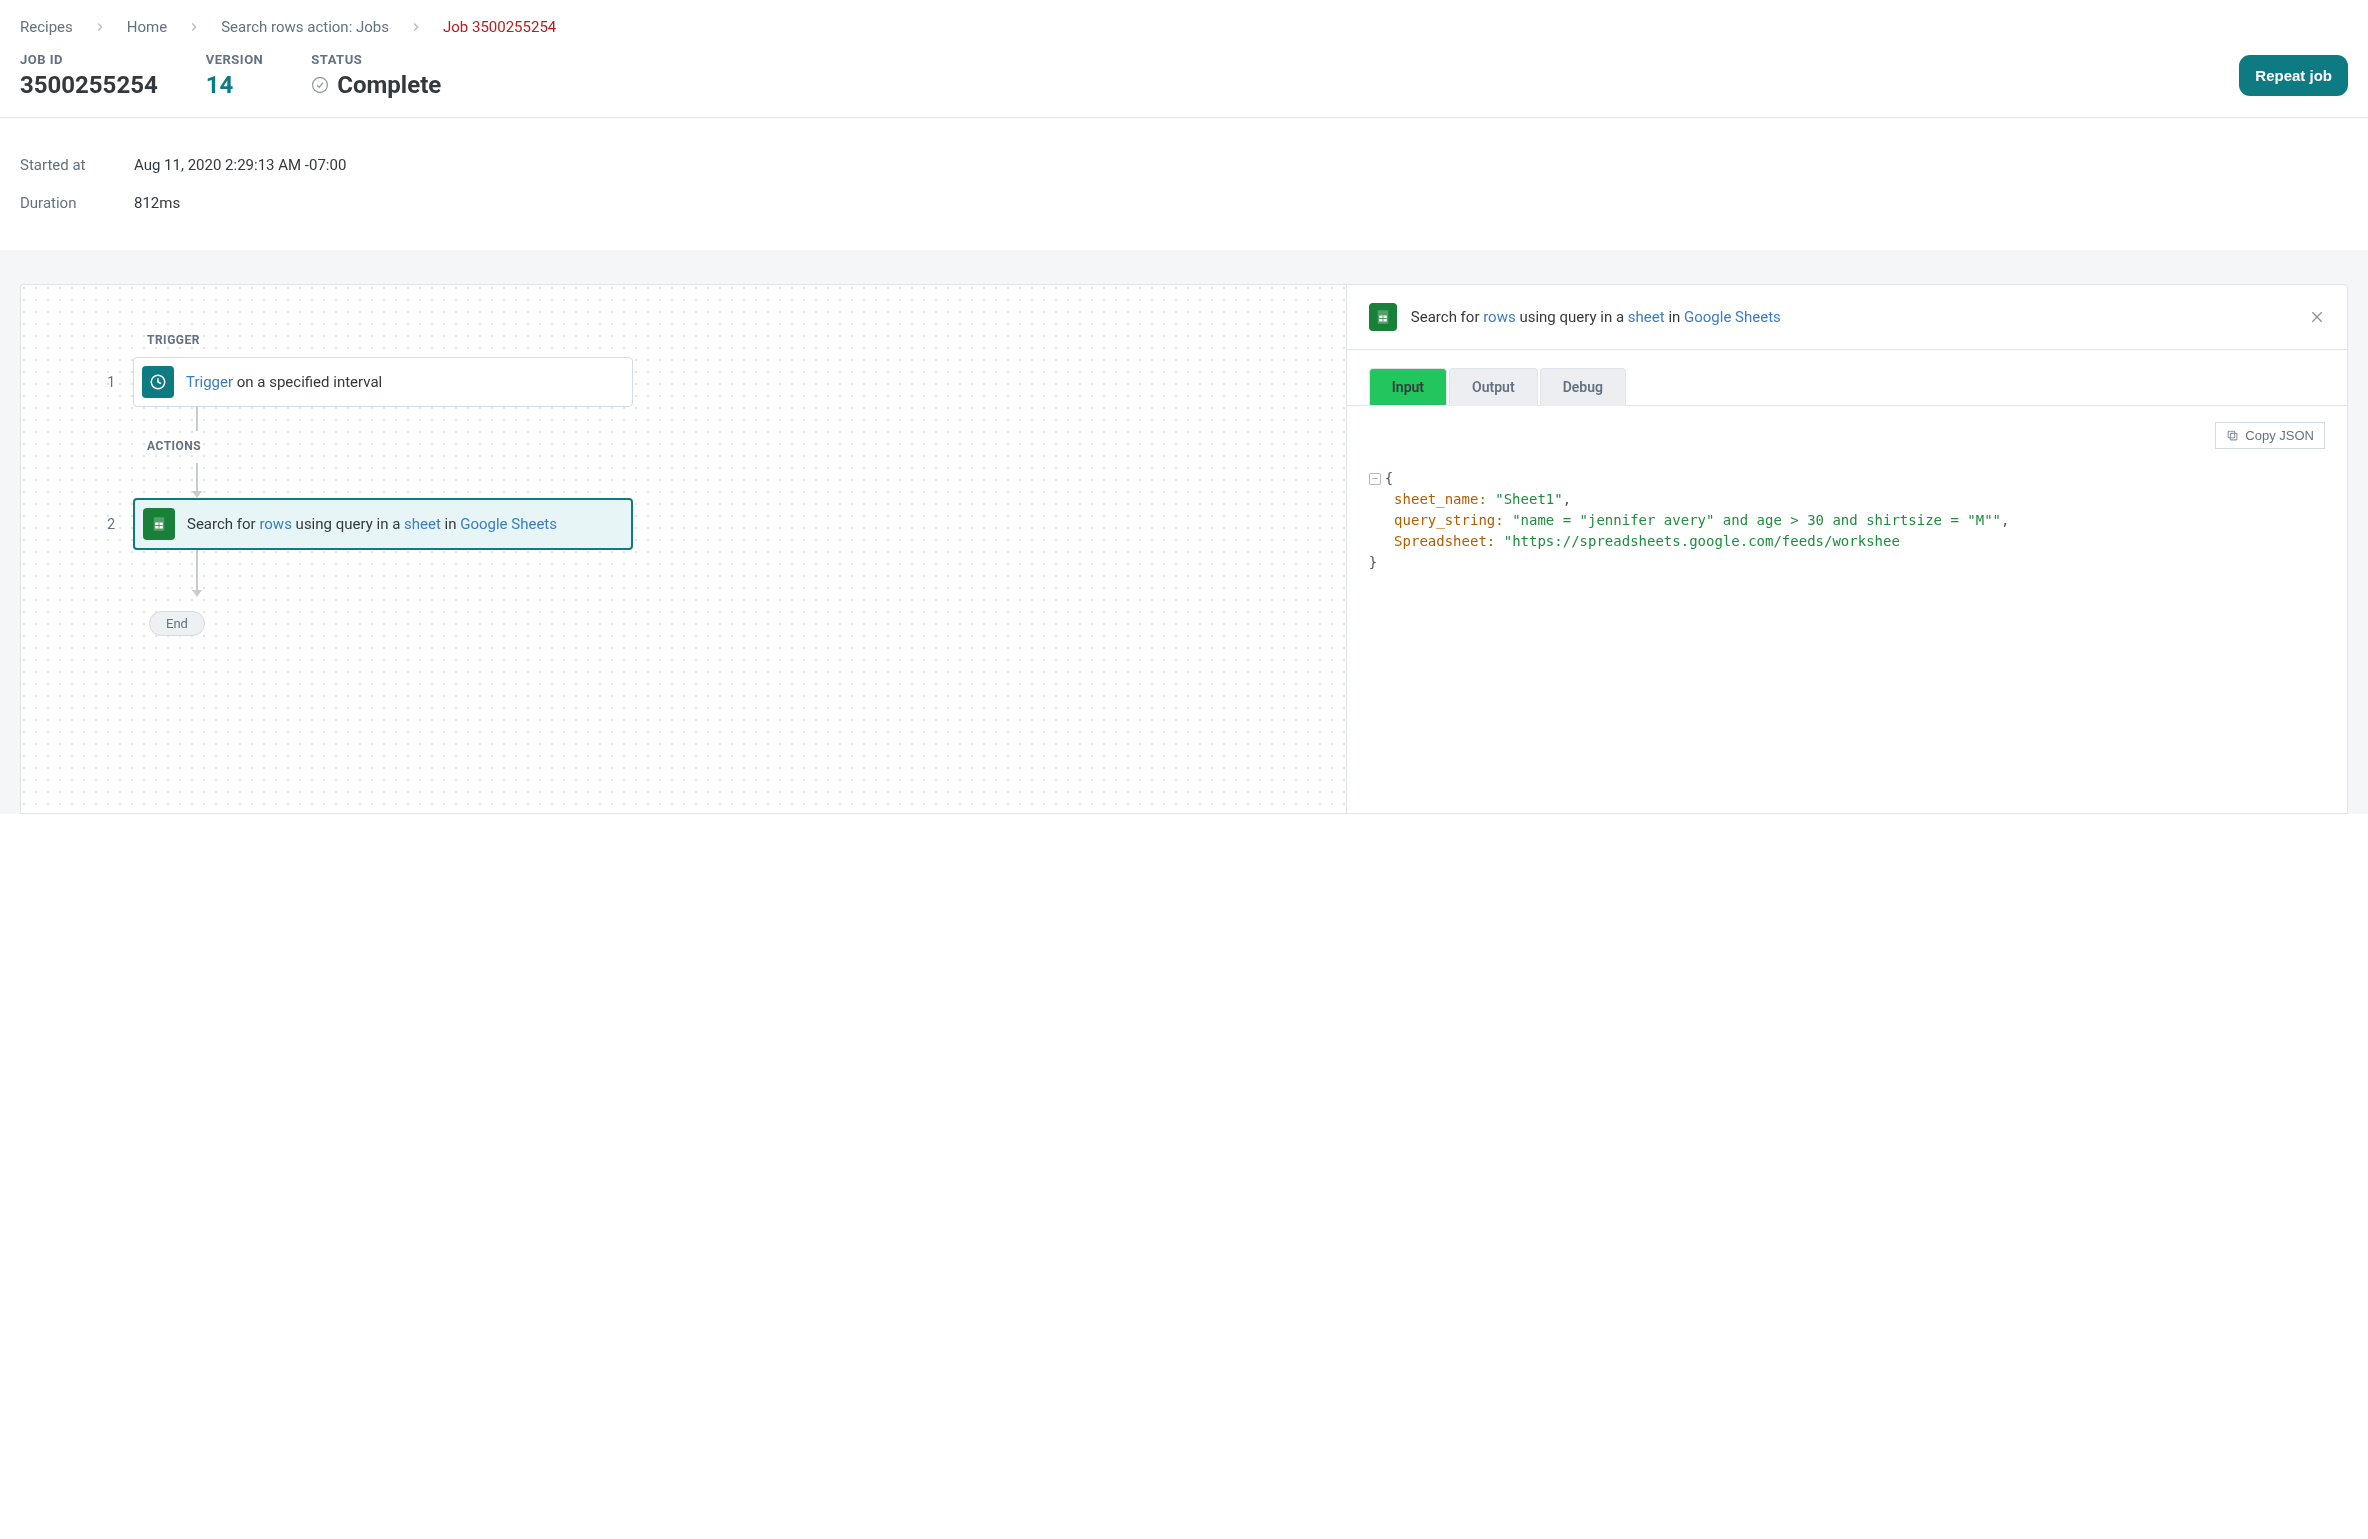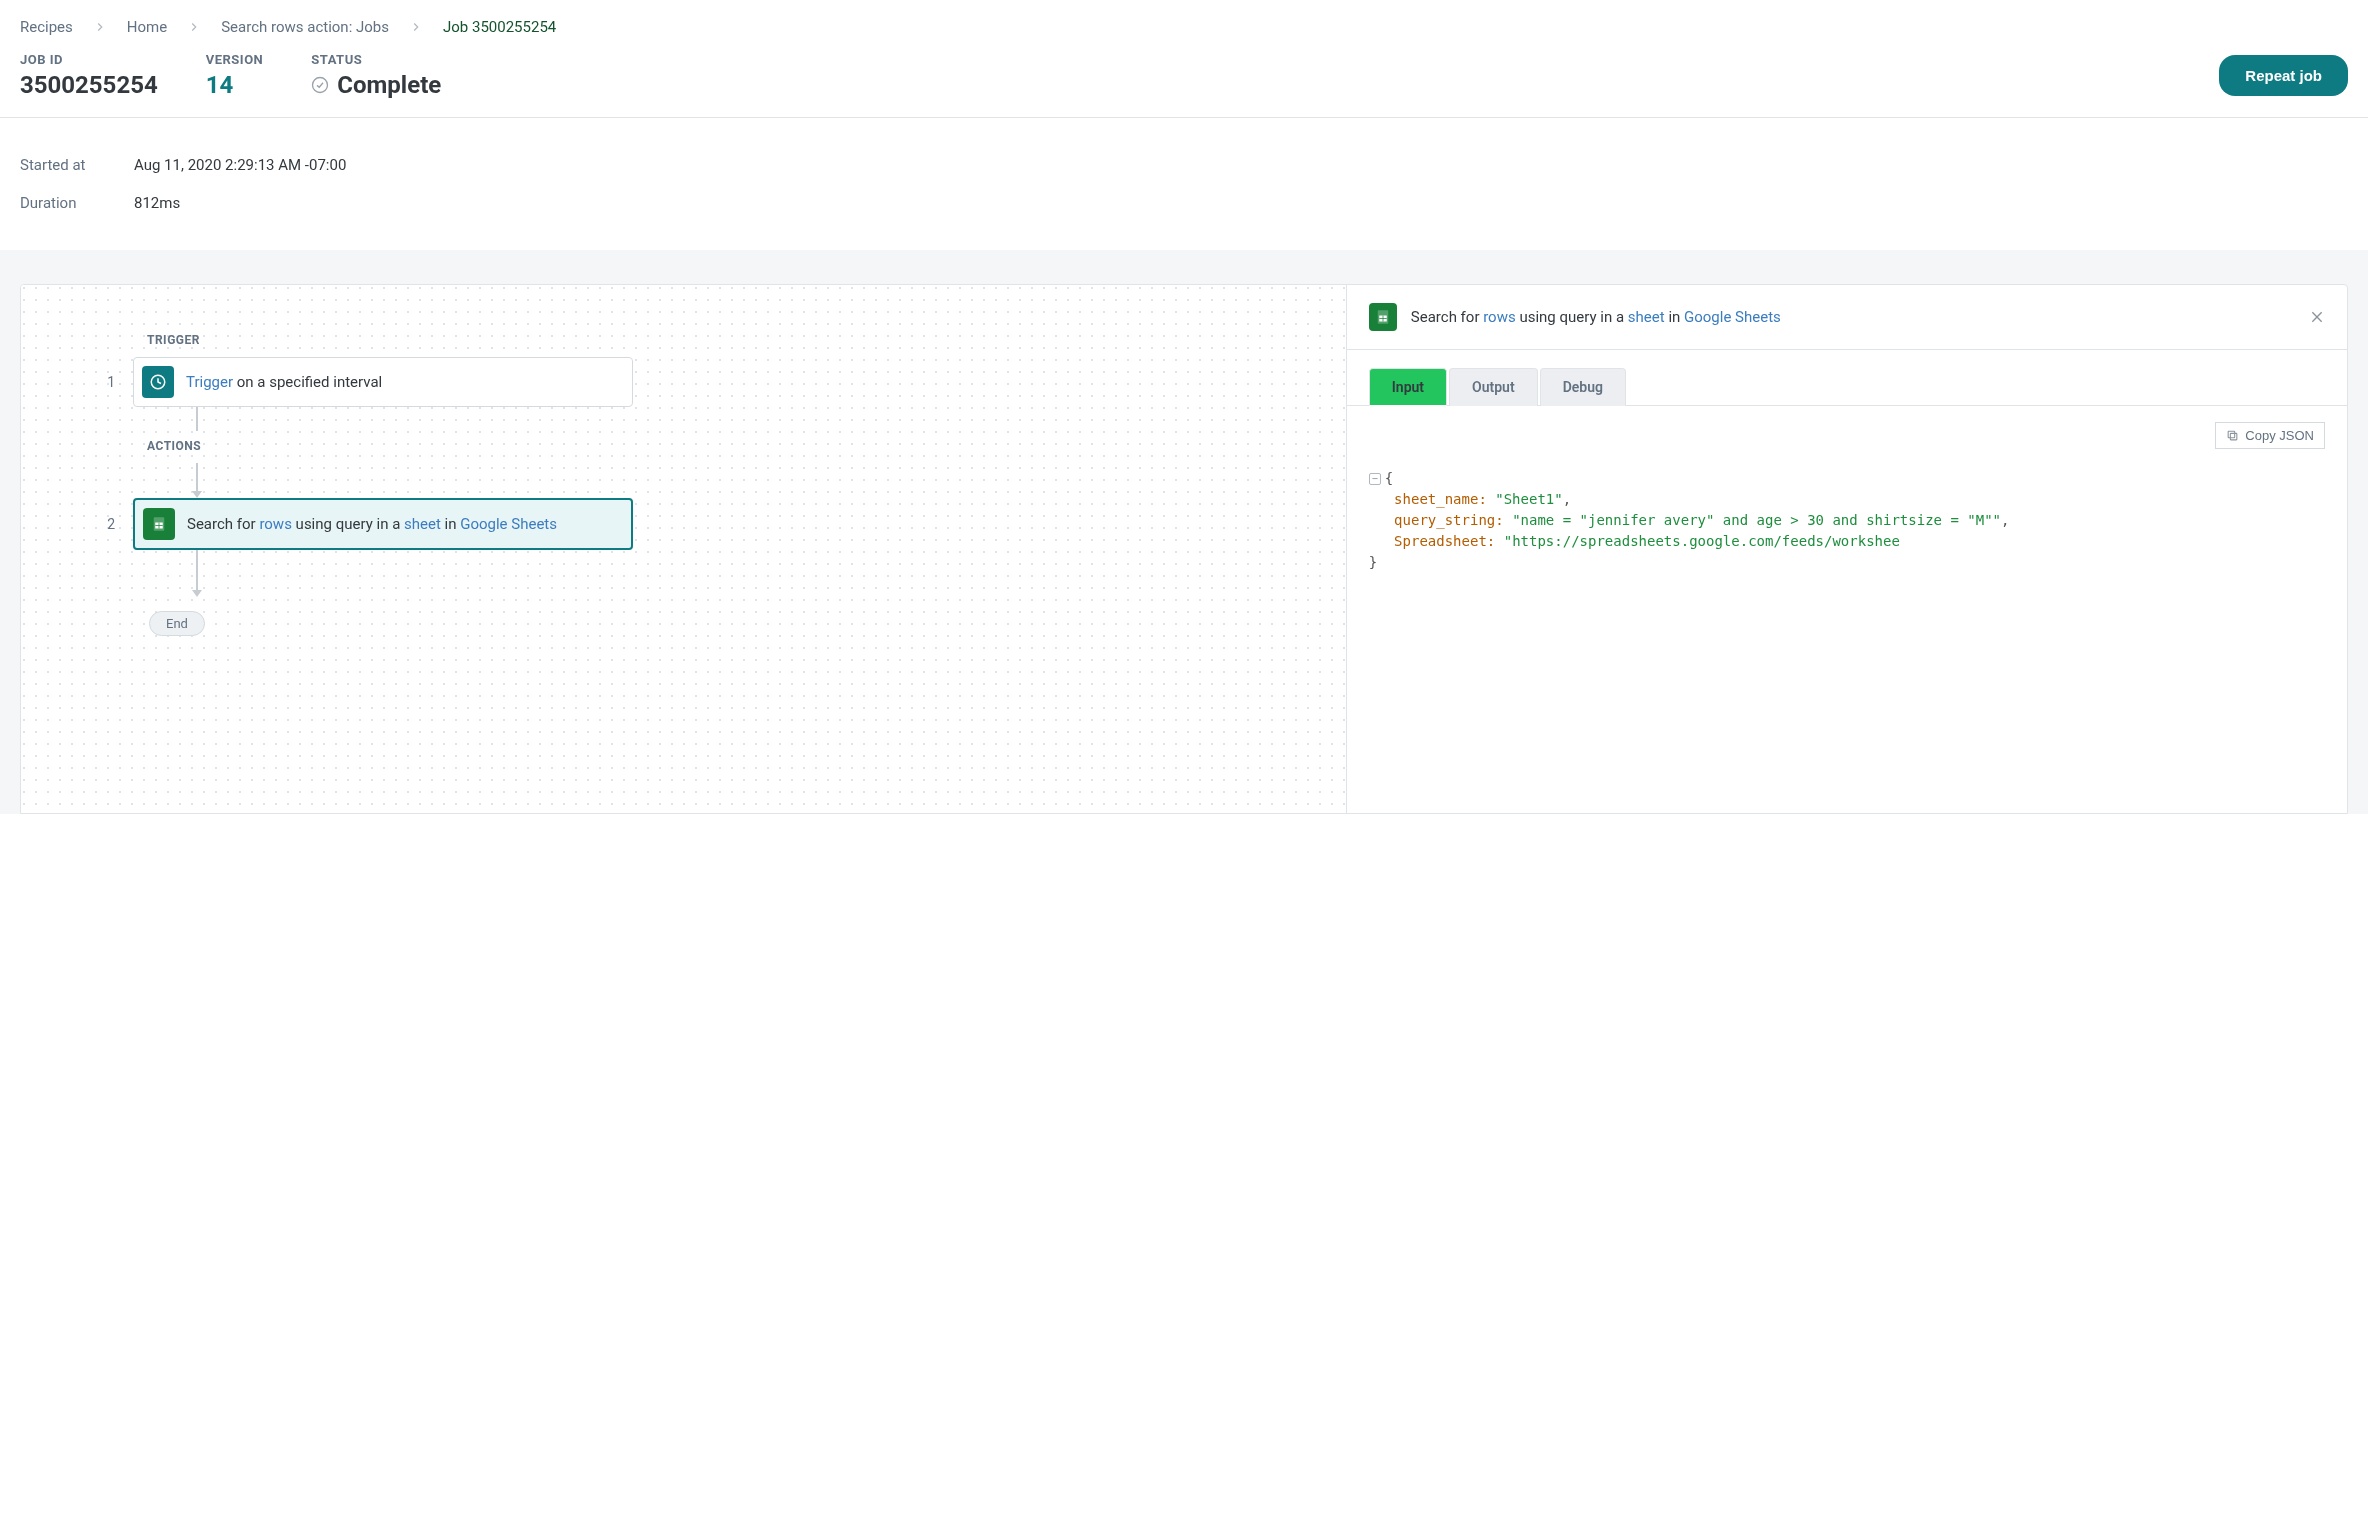--- a/index.html
+++ b/index.html
@@ -33,21 +33,21 @@
   .breadcrumb {
     display: flex;
     align-items: center;
     gap: 20px;
     font-size: 15px;
     color: var(--text-secondary);
     margin-bottom: 16px;
     flex-wrap: wrap;
   }
   .breadcrumb a { color: var(--text-secondary); text-decoration: none; }
-  .breadcrumb .current { color: #14532d; }
+  .breadcrumb .current { color: #b91c1c; }
   .chev {
     width: 14px; height: 14px;
     stroke: #b0b8c0;
     fill: none;
     stroke-width: 2;
   }
   .header-row {
     display: flex;
     align-items: center;
     justify-content: space-between;
@@ -75,22 +75,22 @@
   .status-check {
     width: 18px; height: 18px;
     stroke: #9aa3ab;
     fill: none;
     stroke-width: 1.8;
   }
   .repeat-btn {
     background: var(--teal);
     color: #fff;
     border: none;
-    border-radius: 16px;
-    padding: 12px 26px;
+    border-radius: 11px;
+    padding: 12px 16px;
     font-size: 15px;
     font-weight: 600;
     cursor: pointer;
   }
 
   
   .details {
     padding: 28px 20px 28px 20px;
   }
   .detail-row {

